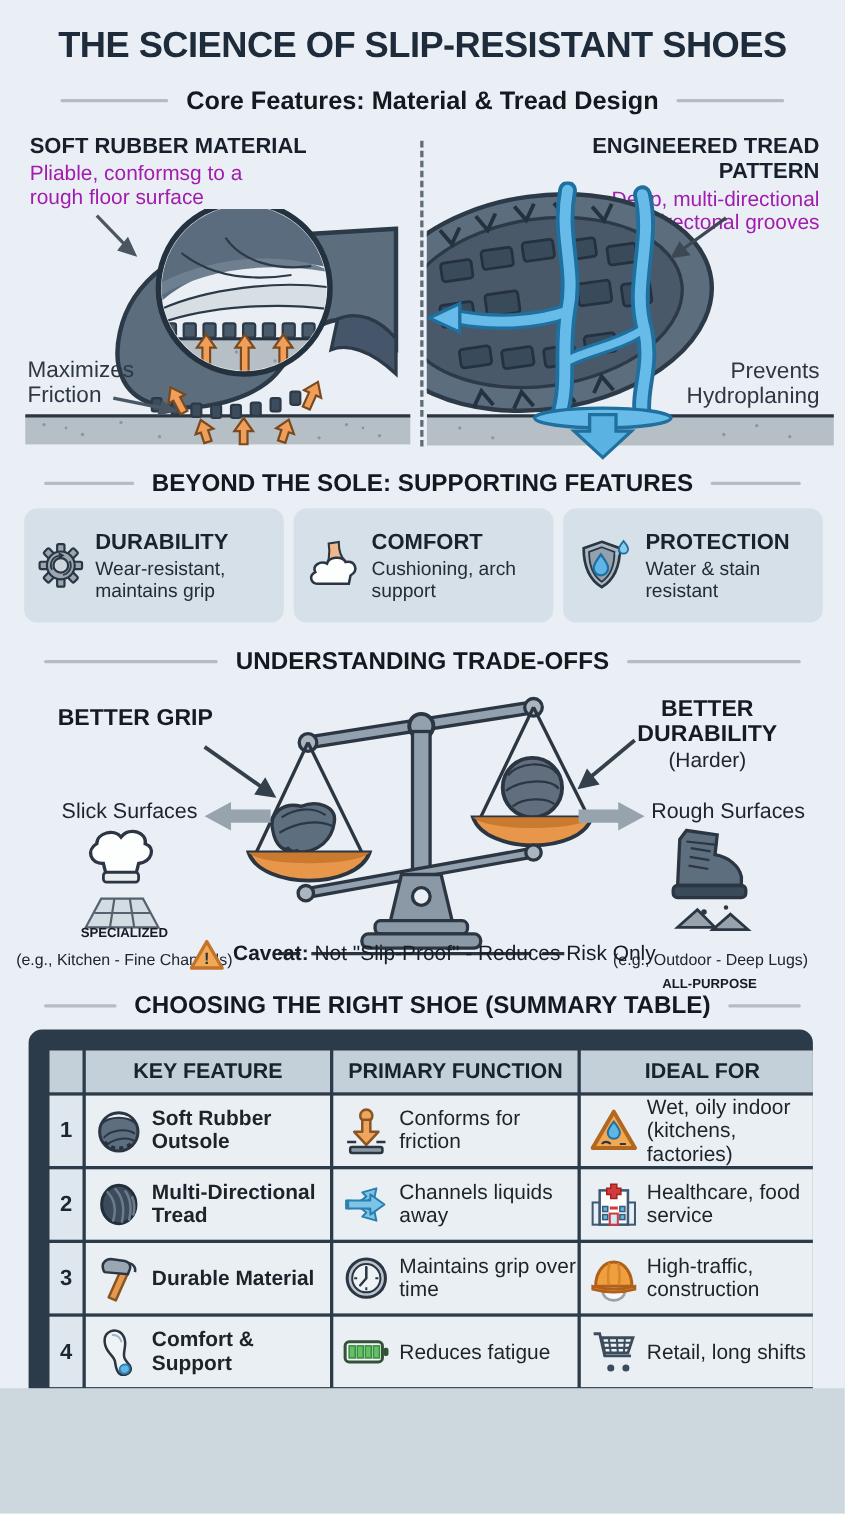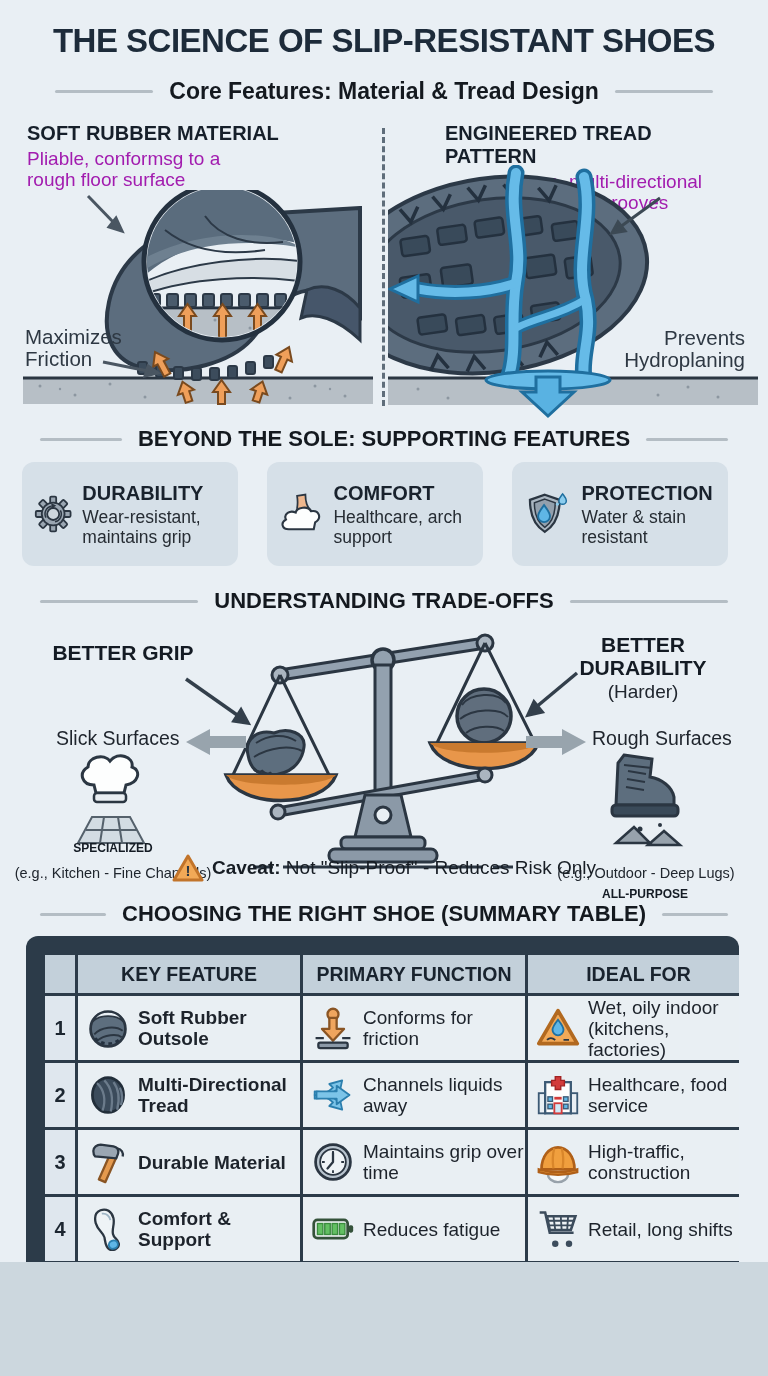--- a/index.html
+++ b/index.html
@@ -10,31 +10,31 @@
   #page-title{left:0;right:0;top:22px;text-align:center;font-size:33px;font-weight:800;
               letter-spacing:-.5px;color:#1d2b3a;margin:0;}
   .sec-head{display:flex;align-items:center;gap:16px;font-weight:800;color:#14191f;}
   .sec-line{flex:1;height:3px;background:#b4bdc4;border-radius:2px;}
   #subtitle-row{left:55px;top:78px;width:658px;font-size:23px;}
   #supporting-head{left:40px;top:426px;width:688px;font-size:22px;}
   #tradeoffs-head{left:40px;top:588px;width:688px;font-size:22px;}
   #table-head{left:40px;top:901px;width:688px;font-size:22px;}
   
   #core-left-head{left:27px;top:122px;width:270px;}
-  #core-right-head{right:23px;top:122px;width:300px;text-align:left;}
+  #core-right-head{right:23px;top:122px;width:300px;text-align:right;}
   .core-h{margin:0;font-size:20px;font-weight:800;color:#161f2a;}
   .core-p{margin:3px 0 0;font-size:19px;line-height:21px;color:#a21caf;}
   #core-left-head .core-p{width:212px;}
   #core-right-head .core-p{width:232px;margin-left:auto;}
   #core-divider{left:382px;top:128px;height:278px;border-left:3px dashed #5f6d7a;}
   .callout{font-size:20.5px;line-height:22px;color:#2e3843;font-weight:500;}
   #callout-left{left:25px;top:326px;width:118px;}
   #callout-right{left:593px;top:327px;width:152px;text-align:right;}
   
-  .card{top:462px;height:104px;width:216px;background:#d6e0e8;border-radius:12px;
+  .card{top:462px;height:104px;width:236px;background:#d6e0e8;border-radius:12px;
         display:flex;align-items:center;gap:10px;padding:0 12px;box-sizing:border-box;}
   .card-title{font-size:20px;font-weight:800;color:#19222d;}
   .card-desc{font-size:17.5px;line-height:20px;color:#262c33;margin-top:2px;}
   
   .t-big{font-size:21px;font-weight:800;color:#141b24;line-height:23px;}
   .t-sub{font-size:19px;color:#20262e;margin-top:2px;}
   .ctr{text-align:center;}
   #tl-grip{left:23px;top:641px;width:200px;}
   #tl-dur{left:543px;top:633px;width:200px;}
   #tl-dur .t-big{width:150px;margin:0 auto;}
@@ -261,21 +261,21 @@
     </div>
   </div>
 
   <div class="abs card" style="left:267px">
     <svg width="62" height="62" viewBox="0 0 64 64">
       <path d="M26,6 L38,4 C38,14 40,22 46,27 C51,31 50,38 44,41 L28,41 C23,37 24,30 26,24 C27,18 27,12 26,6 Z" fill="#eeb78e" stroke="#2b3642" stroke-width="2.5"></path>
       <path d="M14,54 C4,54 2,44 10,40 C6,32 16,26 24,30 C26,22 42,20 46,28 C58,26 62,38 52,44 L50,54 Z" fill="#fdfefe" stroke="#2b3642" stroke-width="3"></path>
     </svg>
     <div>
       <div class="card-title">COMFORT</div>
-      <div class="card-desc">Healthcare, arch support</div>
+      <div class="card-desc">Cushioning, arch support</div>
     </div>
   </div>
 
   <div class="abs card" style="left:512px">
     <svg width="62" height="62" viewBox="0 0 64 64">
       <path d="M28,6 L48,13 C48,34 41,48 28,56 C15,48 8,34 8,13 Z" fill="#aab6c1" stroke="#2b3642" stroke-width="3"></path>
       <path d="M28,12 L42,17 C42,33 37,44 28,50 C19,44 14,33 14,17 Z" fill="#93a0ad" stroke="#2b3642" stroke-width="2"></path>
       <path d="M27,20 c5,7 8,10 8,15 a8,8 0 1 1 -16,0 c0,-5 3,-8 8,-15 z" fill="#5fb6e6" stroke="#1f6f9f" stroke-width="2.5"></path>
       <path d="M52,5 c3,4 5,6 5,9 a5,5 0 1 1 -10,0 c0,-3 2,-5 5,-9 z" fill="#8ccdee" stroke="#1f6f9f" stroke-width="2"></path>
       <circle cx="45" cy="19" r="2" fill="#8ccdee"></circle>

